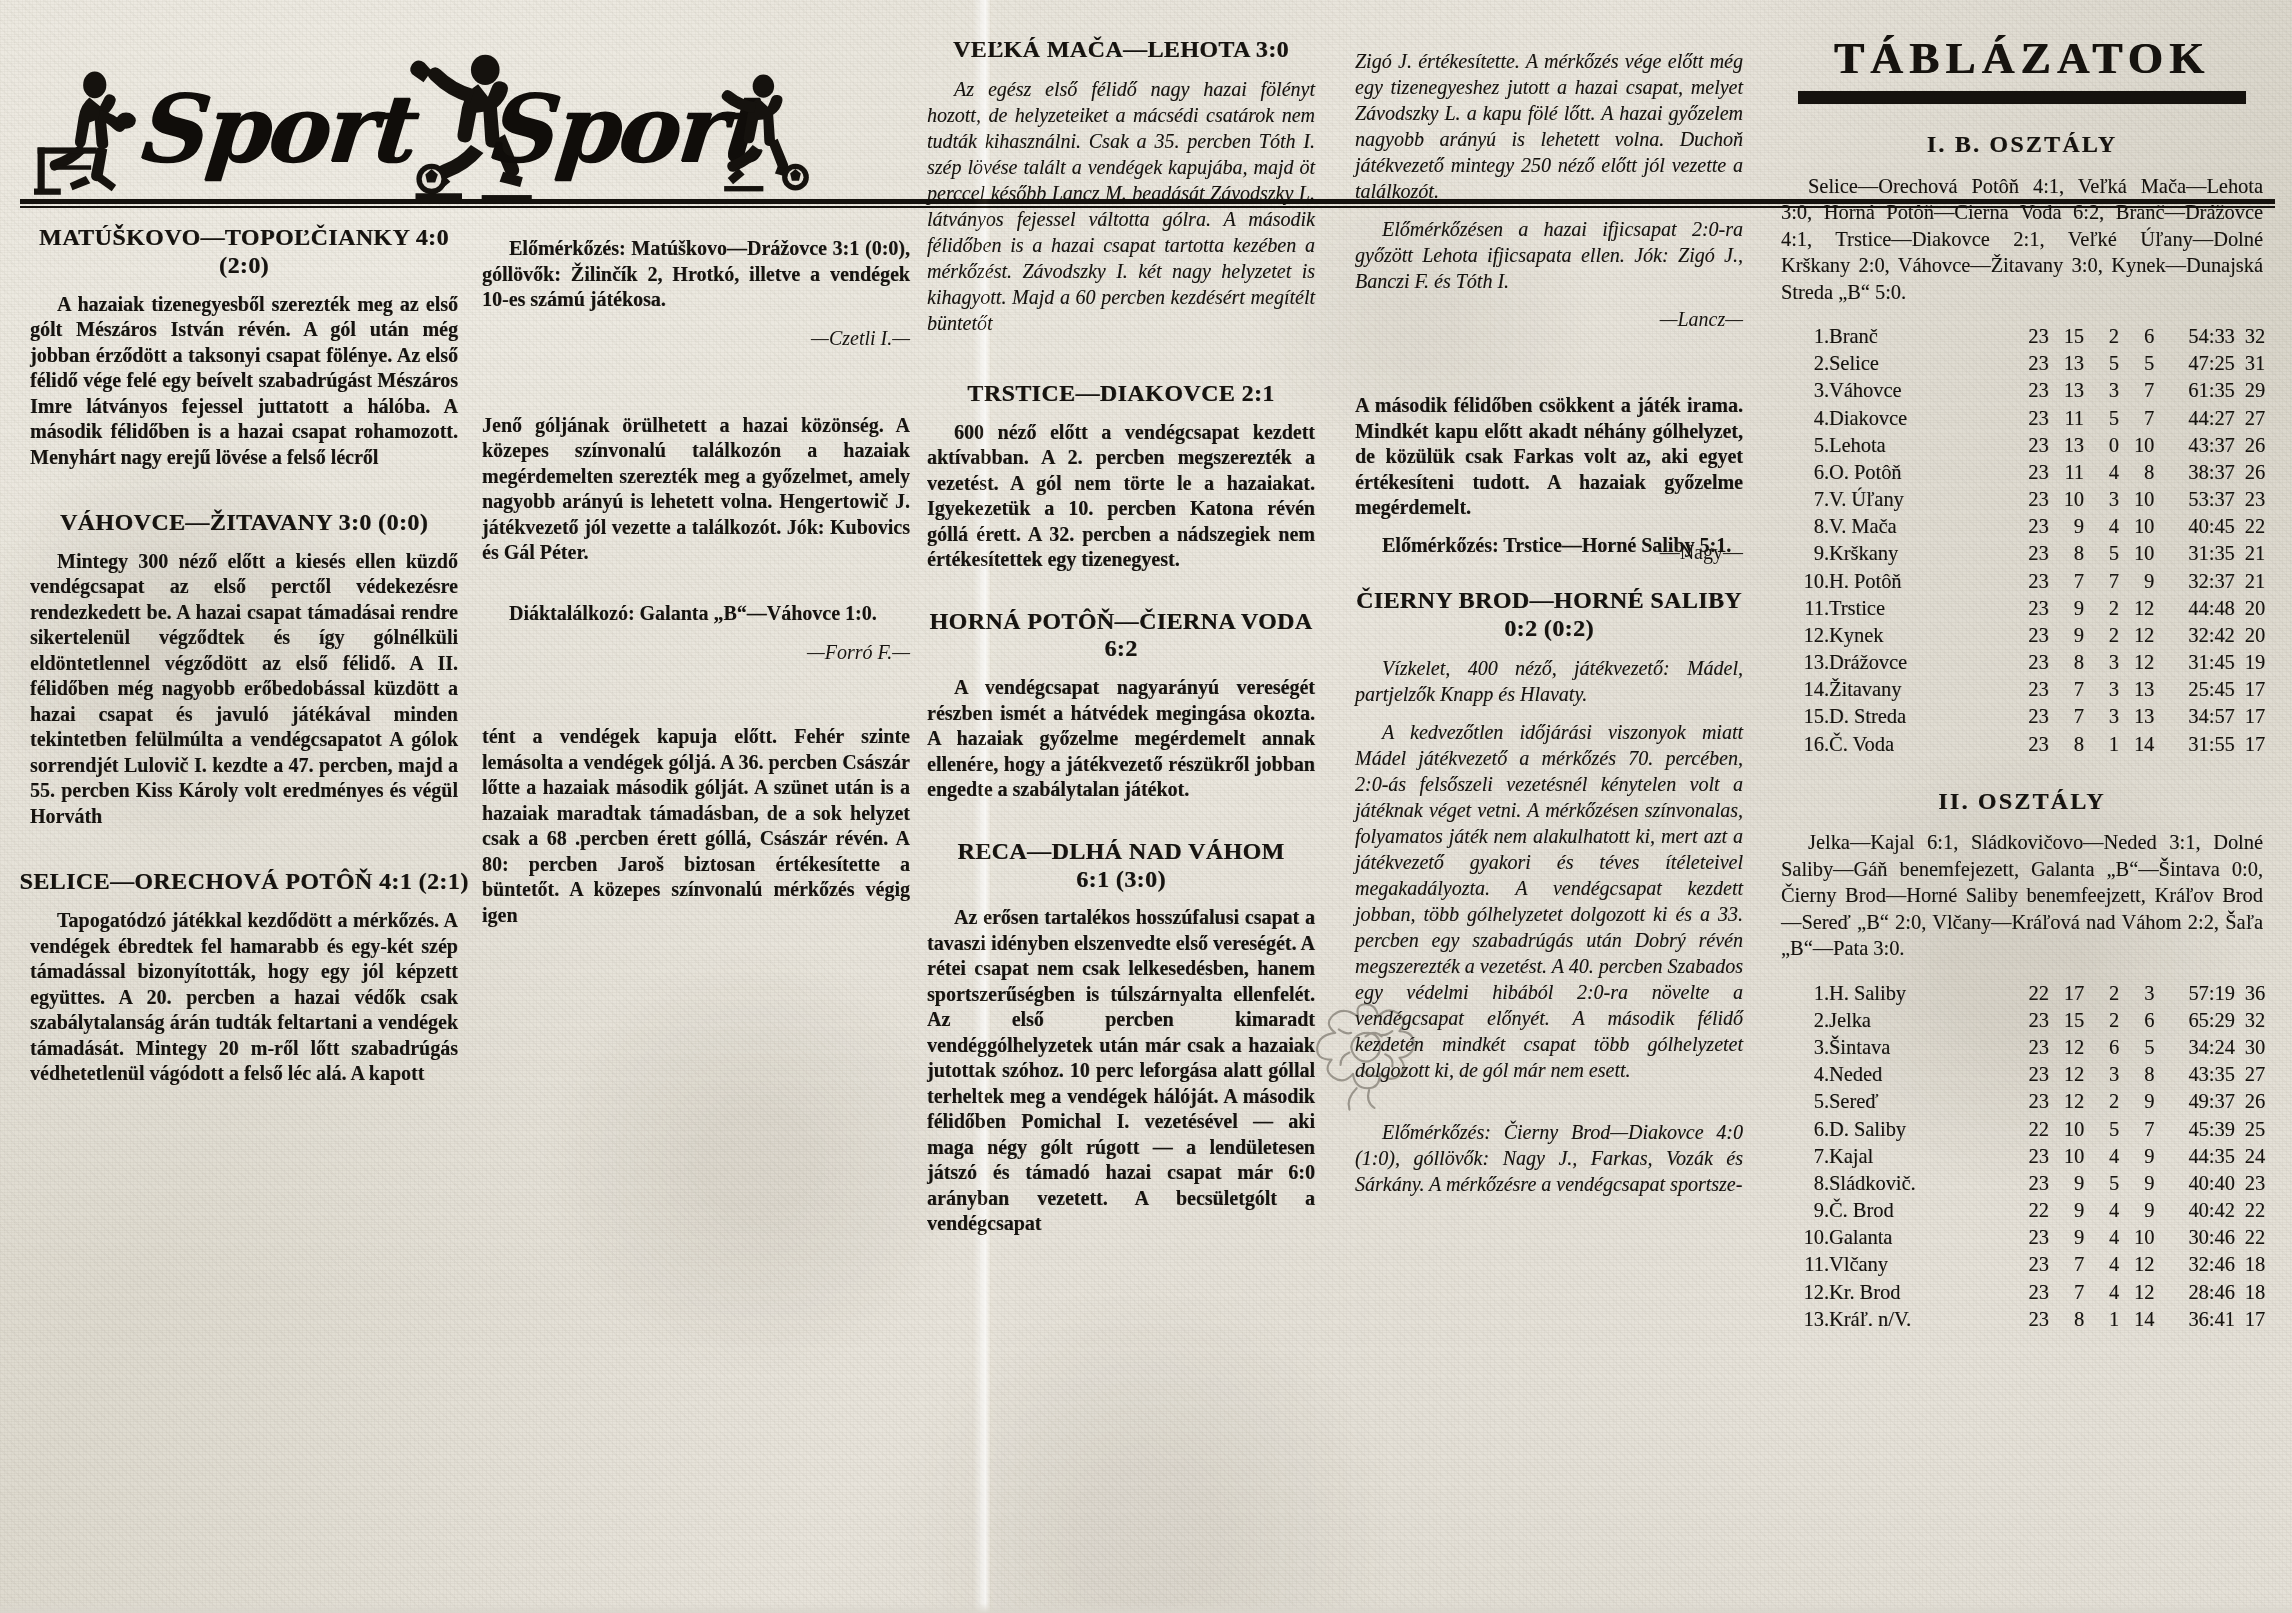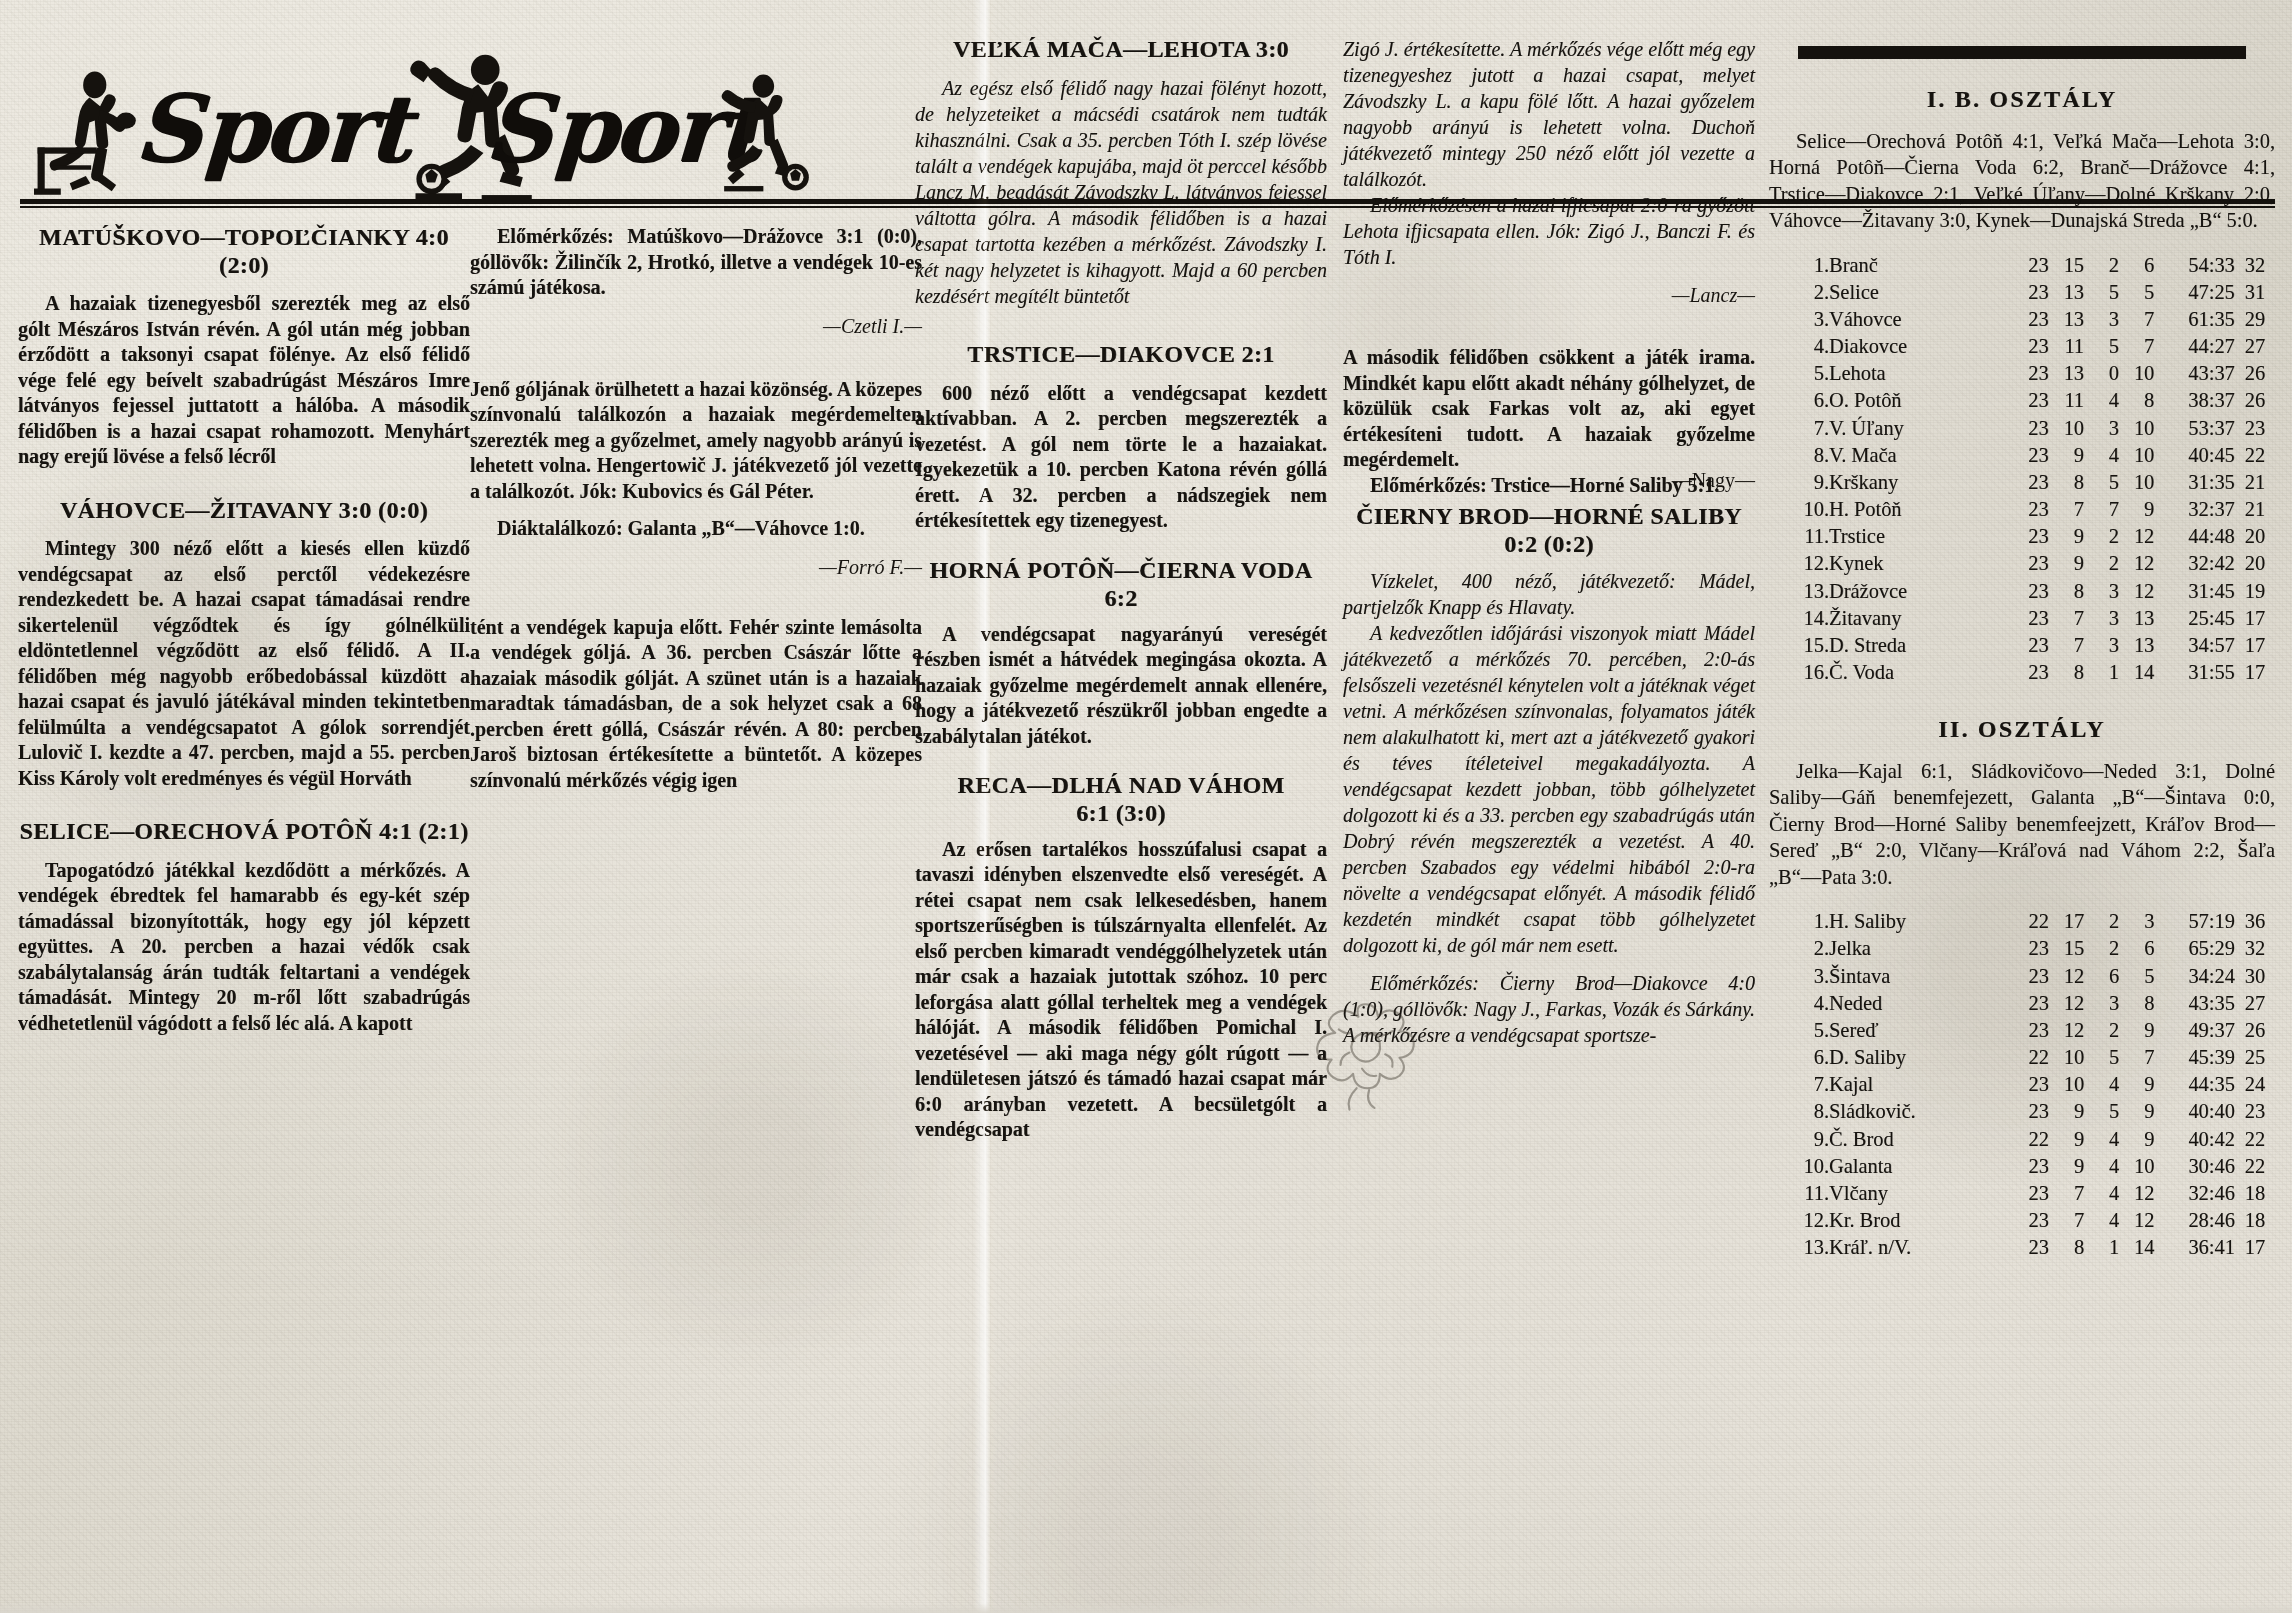--- a/index.html
+++ b/index.html
@@ -71,21 +71,21 @@
 
   
   h2.head{
     font-family:"Liberation Serif",serif;
     font-weight:700;font-size:24px;
     text-align:center;margin:0 0 11.6px 0;
     letter-spacing:0.4px;line-height:1.16;
     text-shadow:0.5px 0 0 rgba(0,0,0,.55);
   }
   h2.head.tight{margin-bottom:9px;}
-  p{margin:0;text-align:justify;}
+  p{margin:12px;text-align:justify;}
   .bodyb{ 
     font-weight:700;font-size:20px;line-height:1.275;
     text-indent:27px;
     text-shadow:0.4px 0 0 rgba(0,0,0,.4);
   }
   .bodyn{ 
     font-weight:700;font-size:20px;line-height:1.275;
     text-indent:27px;
     text-shadow:0.3px 0 0 rgba(0,0,0,.3);
   }
@@ -279,20 +279,21 @@
       <span>ČIERNY BROD—HORNÉ SALIBY</span><br>
       <span>0:2 (0:2)</span>
     </h2>
     <p class="bodyi">Vízkelet, 400 néző, játékvezető: Mádel, partjelzők Knapp és Hlavaty.</p>
     <p class="bodyi">A kedvezőtlen időjárási viszonyok miatt Mádel játékvezető a mérkőzés 70. percében, 2:0-ás felsőszeli vezetésnél kénytelen volt a játéknak véget vetni. A mérkőzésen színvonalas, folyamatos játék nem alakulhatott ki, mert azt a játékvezető gyakori és téves ítéleteivel megakadályozta. A vendégcsapat kezdett jobban, több gólhelyzetet dolgozott ki és a 33. percben egy szabadrúgás után Dobrý révén megszerezték a vezetést. A 40. percben Szabados egy védelmi hibából 2:0-ra növelte a vendégcsapat előnyét. A második félidő kezdetén mindkét csapat több gólhelyzetet dolgozott ki, de gól már nem esett.</p>
     <div class="sp-s"></div>
     <p class="bodyi">Előmérkőzés: Čierny Brod—Diakovce 4:0 (1:0), góllövők: Nagy J., Farkas, Vozák és Sárkány. A mérkőzésre a vendégcsapat sportsze-</p>
   </div>
 
   <div class="col" id="col5">
+    <div id="tbl-title">TÁBLÁZATOK</div>
     <div id="tbl-rule"></div>
 
     <h3 class="sub">I. B. OSZTÁLY</h3>
     <p class="results">Selice—Orechová Potôň 4:1, Veľká Mača—Lehota 3:0, Horná Potôň—Čierna Voda 6:2, Branč—Drážovce 4:1, Trstice—Diakovce 2:1, Veľké Úľany—Dolné Krškany 2:0, Váhovce—Žitavany 3:0, Kynek—Dunajská Streda „B“ 5:0.</p>
     <table class="standings">
       <tbody id="tb1">
           <tr>
             <td class="rk">1.</td>
             <td class="tm">Branč</td>
             <td class="n w">23</td>

